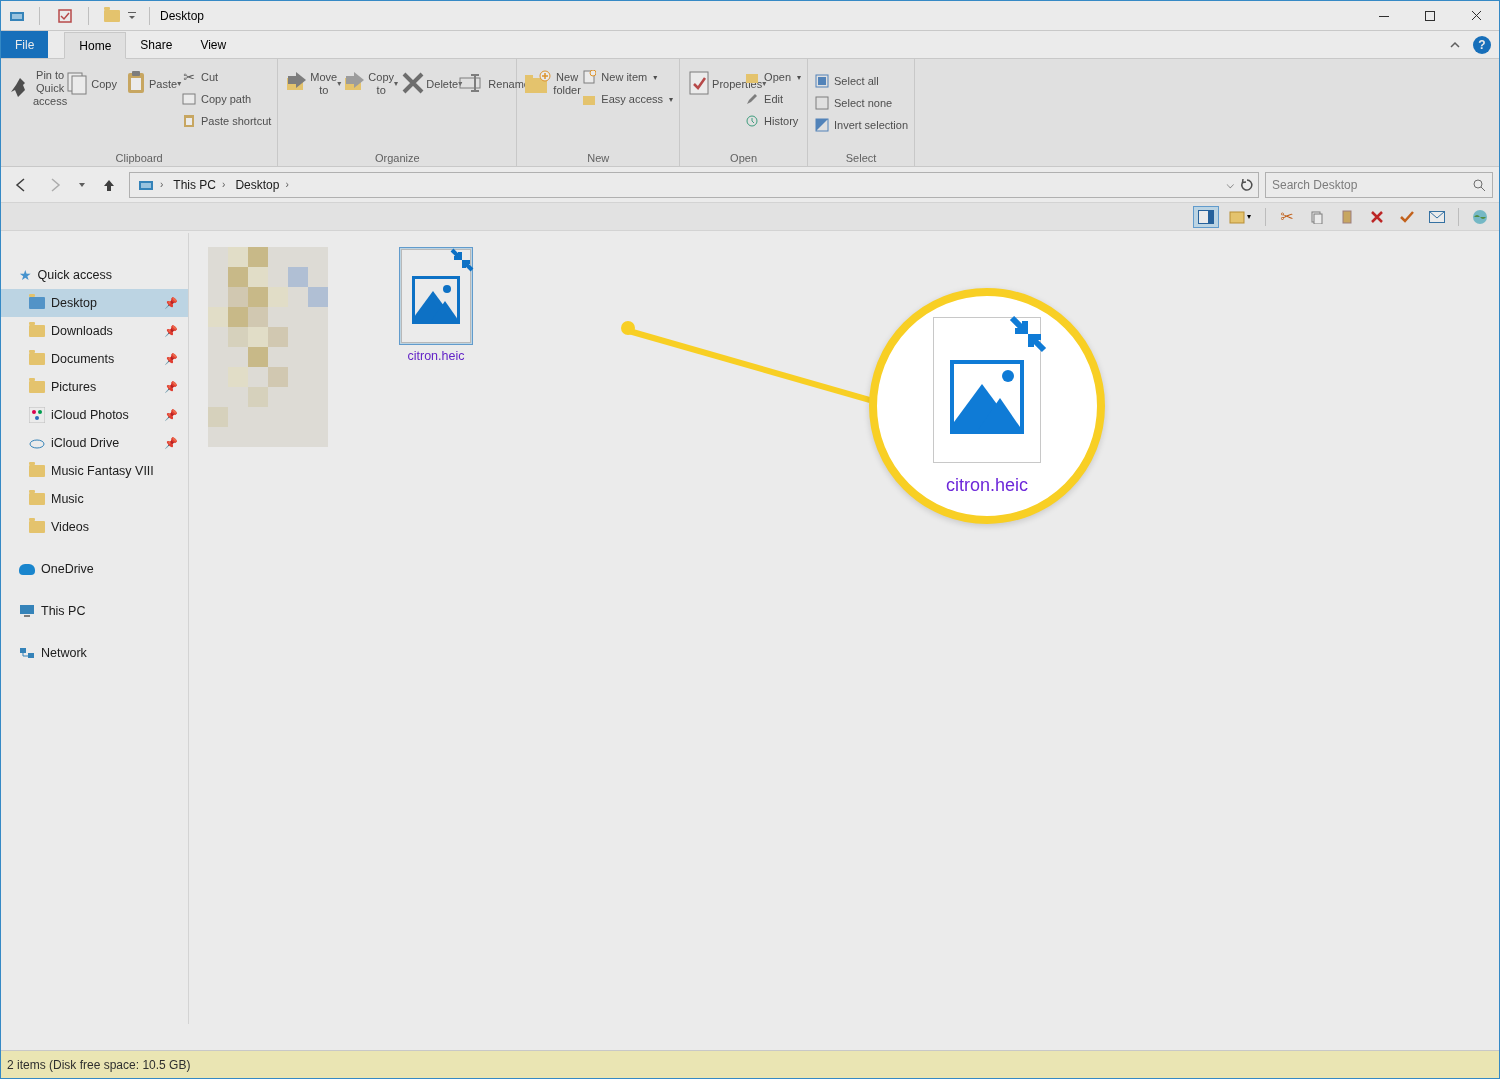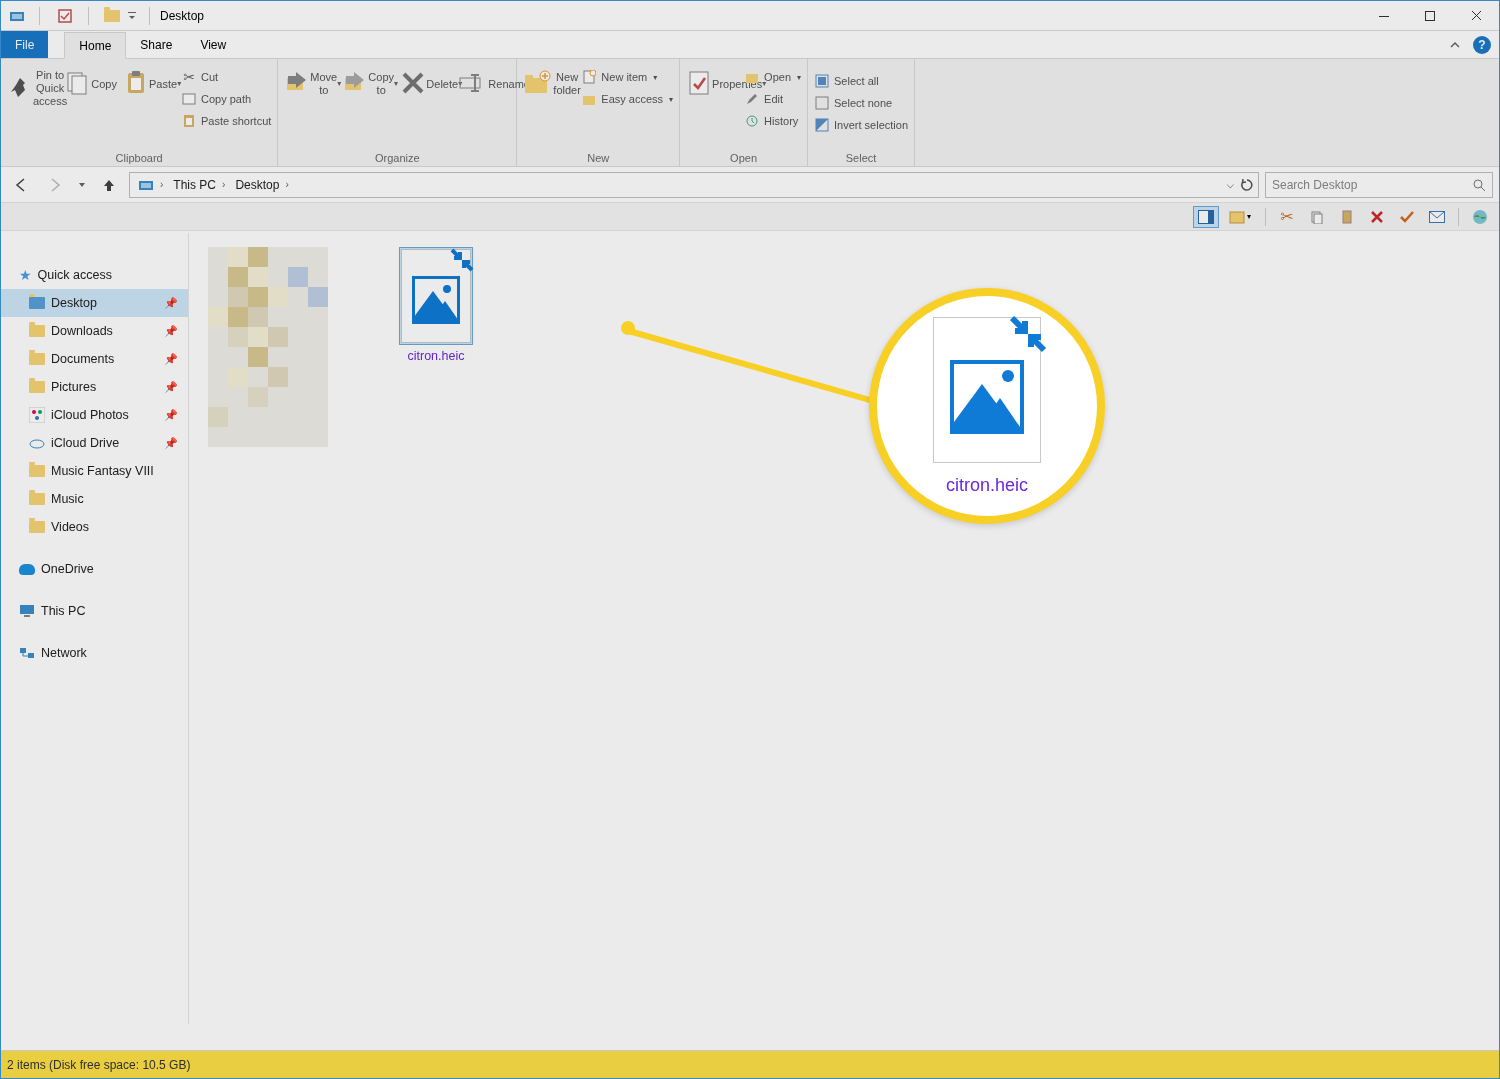--- a/index.html
+++ b/index.html
@@ -98,21 +98,21 @@
 .callout .heic-inner { width: 74px; height: 74px; border-width: 4px; margin-top:14px;}
 .callout .file-name { font-size: 18px; margin-top: 12px;}
 .callout-line { position:absolute; left: 440px; top: 95px; width: 260px; height: 6px; background: #f8cf24; transform-origin: left center; transform: rotate(16deg); z-index:55;}
 .callout-dot { position:absolute; left: 432px; top: 88px; width: 14px; height: 14px; background:#f8cf24; border-radius:50%; z-index:56;}
 
 
 .statusbar1 { position:absolute; left:0; right:0; bottom: 28px; height: 26px; border-top: 1px solid #e5e5e5; background:#fff; display:flex; align-items:center; padding: 0 10px; font-size:12px; color:#444;}
 .statusbar1 .viewbtns { margin-left:auto; display:flex; gap:2px;}
 .statusbar1 .vb { width: 22px; height: 18px; border:1px solid #bbb; display:flex; align-items:center; justify-content:center;}
 .statusbar1 .vb.active { background:#cde6f7; border-color:#6aa9de;}
-.statusbar2 { position:absolute; left:0; right:0; bottom: 0; height: 28px; background:#fde047; border-top:1px solid #d9d9d9; display:flex; align-items:center; padding: 0 6px; font-size:12px; color:#333;}
+.statusbar2 { position:absolute; left:0; right:0; bottom: 0; height: 28px; background:#fef9c3; border-top:1px solid #d9d9d9; display:flex; align-items:center; padding: 0 6px; font-size:12px; color:#333;}
 .statusbar2 .sb-cell { border-left: 1px solid #d0d0d0; padding: 0 12px; height: 100%; display:flex; align-items:center; gap:4px;}
 .folder-ico { width:16px; height:12px; background:#f8d477; border-radius:1px; position:relative;}
 .folder-ico::before { content:""; position:absolute; top:-3px; left:0; width:6px; height:3px; background:#f8d477; border-radius:1px;}
 .scissors { font-size:14px; color:#666;}
 .star { color:#4da0e0; font-size:14px;}
 .pcblue { color:#3a8fc9;}
 .onedrive-ico { width:16px; height:11px; background:#1c91df; border-radius: 6px 6px 4px 4px;}
 
 svg { display:block; }
 </style>

